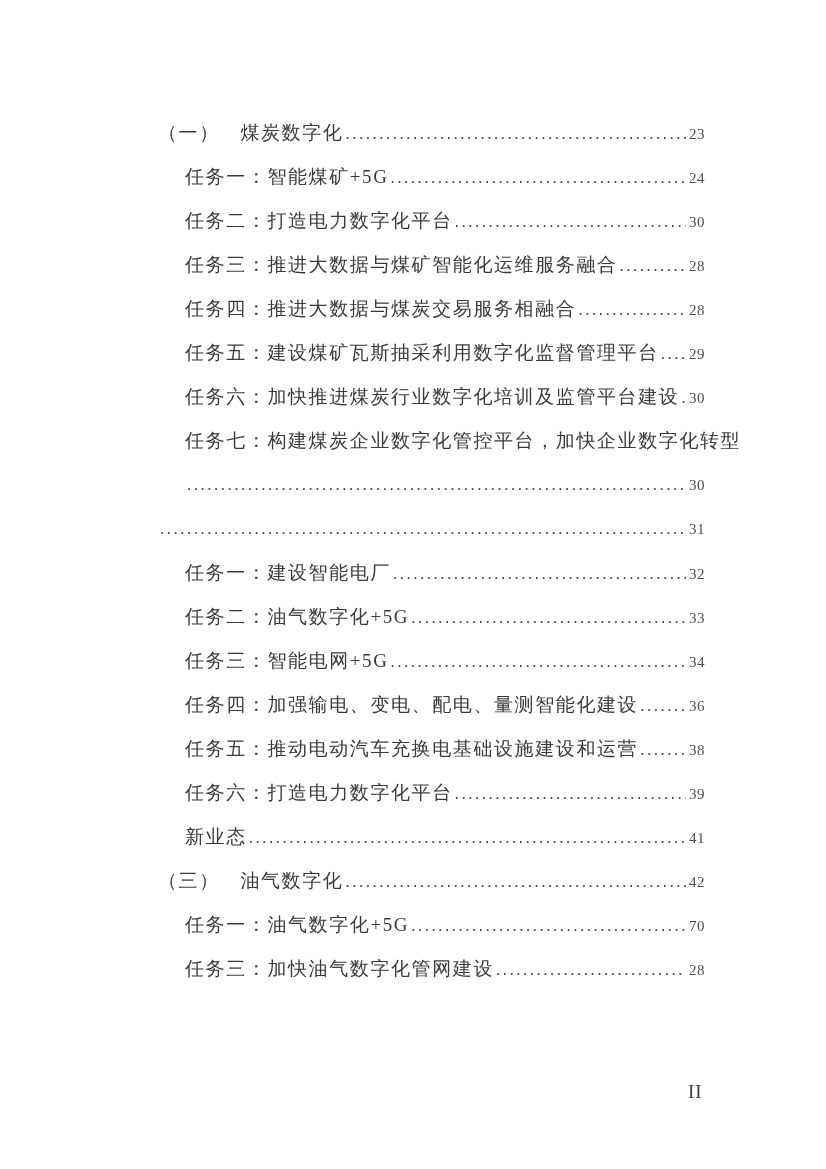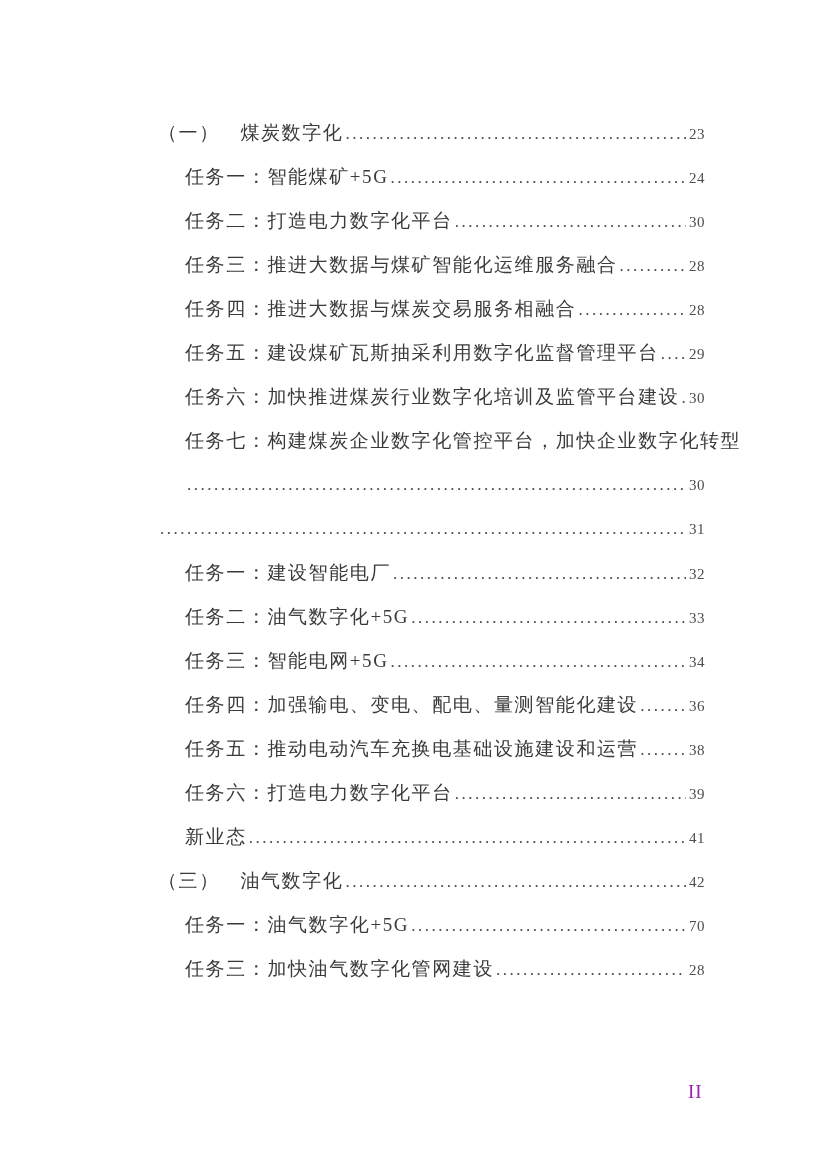--- a/index.html
+++ b/index.html
@@ -60,21 +60,21 @@
     font-size: 15px;
     letter-spacing: 0.5px;
     min-width: 14px;
     text-align: left;
   }
   .footer-pagenum {
     position: absolute;
     left: 688px;
     top: 1066px;
     font-size: 19px;
-    color: #a21caf;
+    color: #404040;
     letter-spacing: 1px;
   }
 </style>
 </head>
 <body>
 
 <div class="page">
   <div class="toc" id="toc">
       <div class="toc-row lvl1">
     <span class="toc-text">（一）　煤炭数字化</span>

